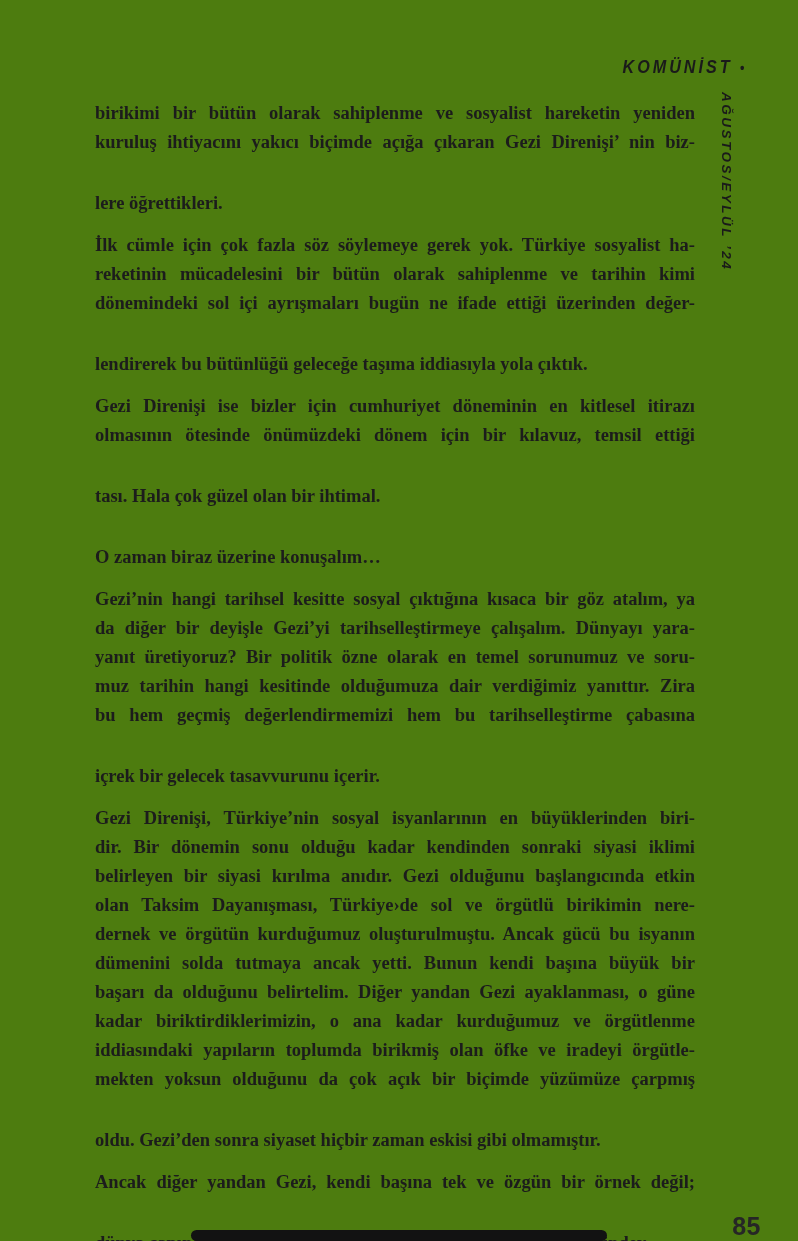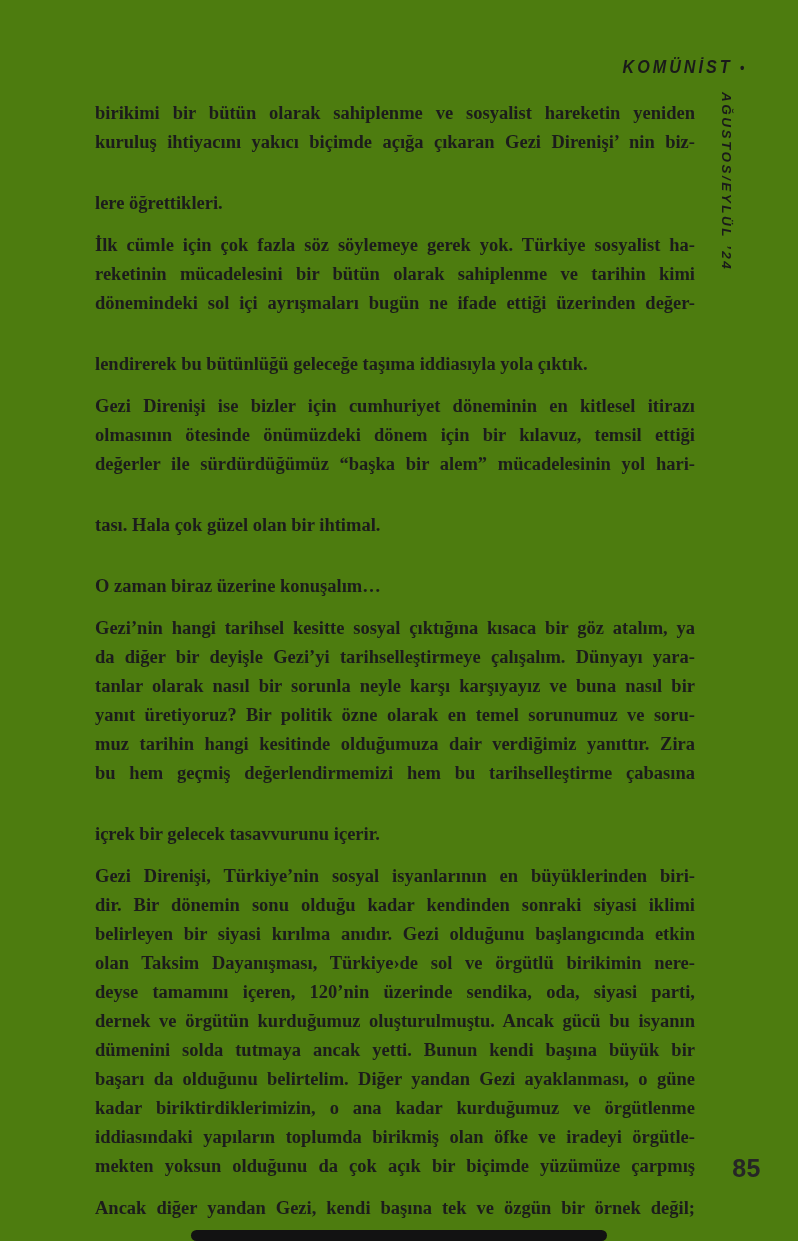--- a/index.html
+++ b/index.html
@@ -69,21 +69,21 @@
   .para { margin: 0 0 13px 0; }
   .para:last-child { margin-bottom: 0; }
   .line {
     text-align: justify;
     text-align-last: justify;
   }
   .line.last { text-align-last: auto; margin-top: 32px; }
   
   .page-number {
     position: absolute;
-    top: 1154px;
+    top: 1212px;
     right: 37px;
     font-family: "Liberation Sans", sans-serif;
     font-weight: 600;
     font-size: 25px;
     letter-spacing: 0.5px;
     color: #262626;
   }
   
   .home-indicator {
     position: absolute;
@@ -116,47 +116,45 @@
       </div>
       <div class="para">
         <div class="line">İlk cümle için çok fazla söz söylemeye gerek yok. Türkiye sosyalist ha-</div>
         <div class="line">reketinin mücadelesini bir bütün olarak sahiplenme ve tarihin kimi</div>
         <div class="line">dönemindeki sol içi ayrışmaları bugün ne ifade ettiği üzerinden değer-</div>
         <div class="line last">lendirerek bu bütünlüğü geleceğe taşıma iddiasıyla yola çıktık.</div>
       </div>
       <div class="para">
         <div class="line">Gezi Direnişi ise bizler için cumhuriyet döneminin en kitlesel itirazı</div>
         <div class="line">olmasının ötesinde önümüzdeki dönem için bir kılavuz, temsil ettiği</div>
-        <div class="line">değerler ile sürdürdüğümüz “başka bir alem” mücadelesinin yol hari-</div>
         <div class="line last">tası. Hala çok güzel olan bir ihtimal.</div>
       </div>
       <div class="para">
         <div class="line last">O zaman biraz üzerine konuşalım…</div>
       </div>
       <div class="para">
         <div class="line">Gezi’nin hangi tarihsel kesitte sosyal çıktığına kısaca bir göz atalım, ya</div>
         <div class="line">da diğer bir deyişle Gezi’yi tarihselleştirmeye çalışalım. Dünyayı yara-</div>
-        <div class="line">tanlar olarak nasıl bir sorunla neyle karşı karşıyayız ve buna nasıl bir</div>
         <div class="line">yanıt üretiyoruz? Bir politik özne olarak en temel sorunumuz ve soru-</div>
         <div class="line">muz tarihin hangi kesitinde olduğumuza dair verdiğimiz yanıttır. Zira</div>
         <div class="line">bu hem geçmiş değerlendirmemizi hem bu tarihselleştirme çabasına</div>
         <div class="line last">içrek bir gelecek tasavvurunu içerir.</div>
       </div>
       <div class="para">
         <div class="line">Gezi Direnişi, Türkiye’nin sosyal isyanlarının en büyüklerinden biri-</div>
         <div class="line">dir. Bir dönemin sonu olduğu kadar kendinden sonraki siyasi iklimi</div>
         <div class="line">belirleyen bir siyasi kırılma anıdır. Gezi olduğunu başlangıcında etkin</div>
         <div class="line">olan Taksim Dayanışması, Türkiye›de sol ve örgütlü birikimin nere-</div>
-        <div class="line">deyse tamamını içeren, 120’nin üzerinde sendika, oda, siyasi parti,</div>
         <div class="line">dernek ve örgütün kurduğumuz oluşturulmuştu. Ancak gücü bu isyanın</div>
         <div class="line">dümenini solda tutmaya ancak yetti. Bunun kendi başına büyük bir</div>
         <div class="line">başarı da olduğunu belirtelim. Diğer yandan Gezi ayaklanması, o güne</div>
         <div class="line">kadar biriktirdiklerimizin, o ana kadar kurduğumuz ve örgütlenme</div>
         <div class="line">iddiasındaki yapıların toplumda birikmiş olan öfke ve iradeyi örgütle-</div>
         <div class="line">mekten yoksun olduğunu da çok açık bir biçimde yüzümüze çarpmış</div>
+        <div class="line last">oldu. Gezi’den sonra siyaset hiçbir zaman eskisi gibi olmamıştır.</div>
       </div>
       <div class="para">
         <div class="line">Ancak diğer yandan Gezi, kendi başına tek ve özgün bir örnek değil;</div>
         <div class="line last">dünya çapındaki isyan ve ayaklanmaların bir parçası, deyim yerindey-</div>
       </div>
     </div>
 
   <div class="page-number">85</div>
 
   <div class="home-indicator"></div>

